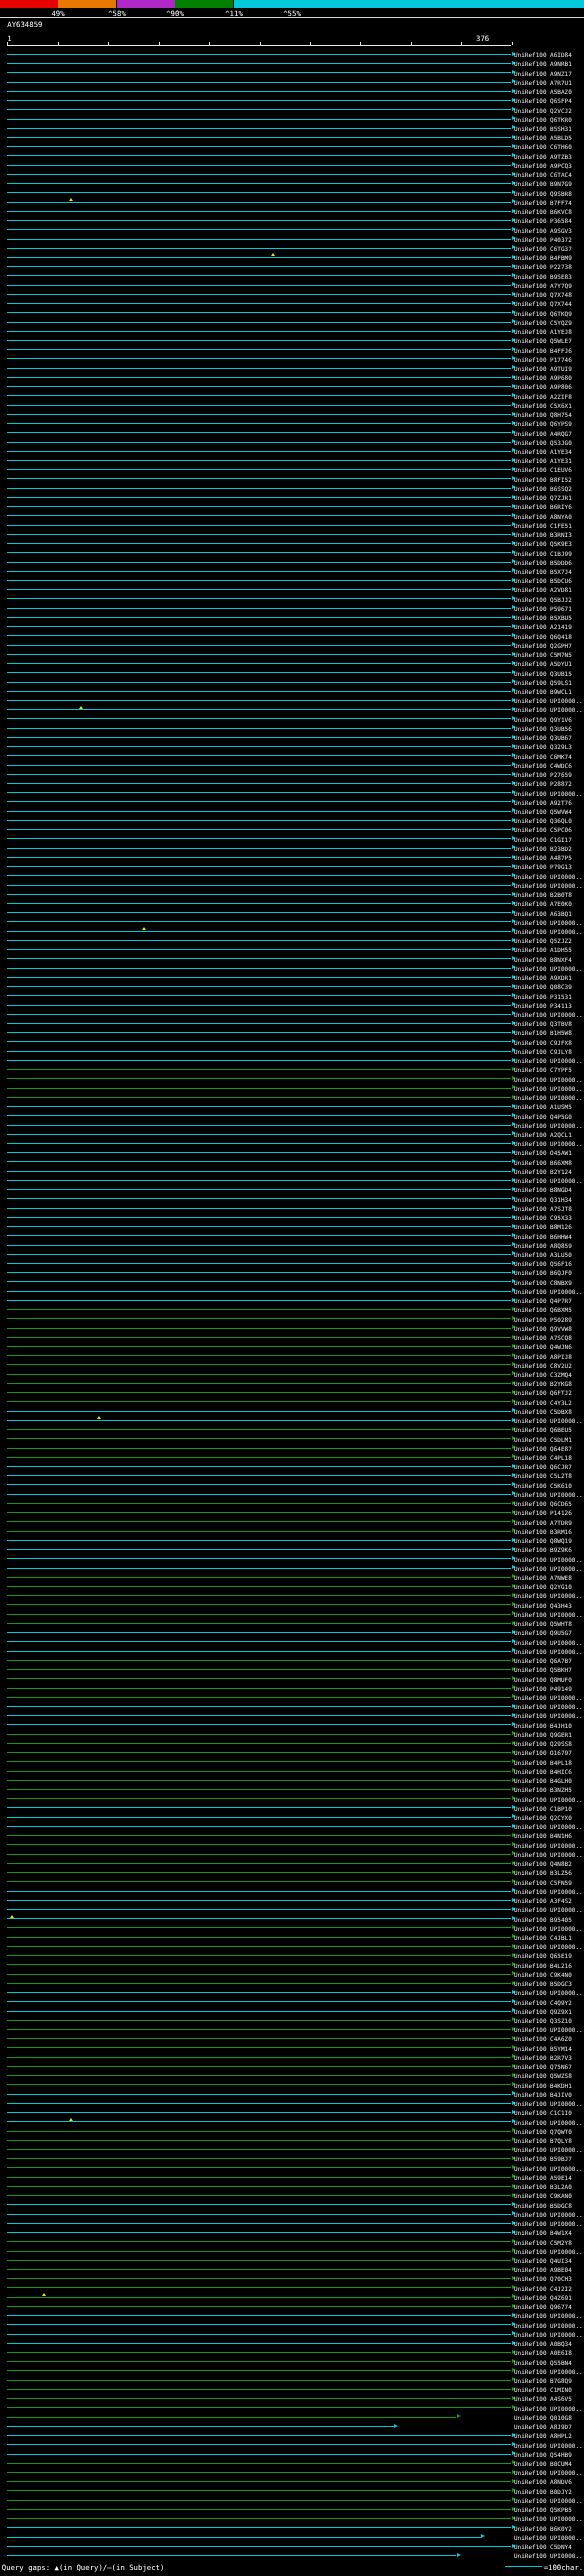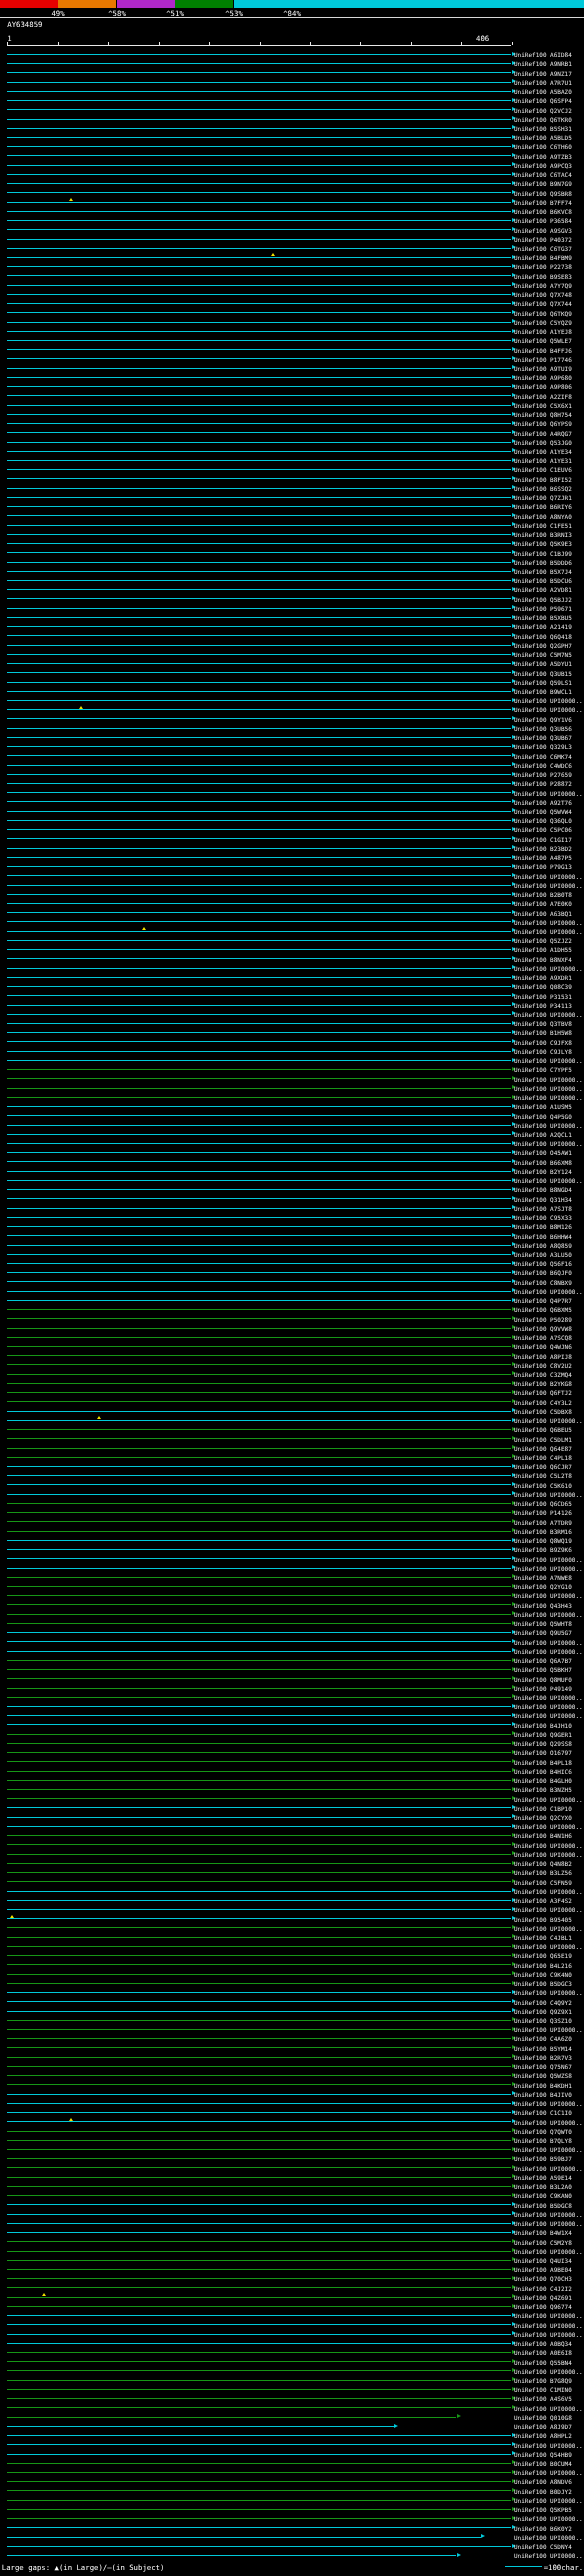--- a/index.html
+++ b/index.html
@@ -29,28 +29,28 @@
   <div id="scalebar">
       <div class="seg" style="left: 0px; width: 58px; background: rgb(230, 0, 0);"></div>
       <div class="seg" style="left: 58px; width: 58px; background: rgb(232, 120, 0);"></div>
       <div class="seg" style="left: 117px; width: 58px; background: rgb(176, 40, 200);"></div>
       <div class="seg" style="left: 175px; width: 58px; background: rgb(0, 128, 0);"></div>
       <div class="seg" style="left: 234px; width: 351px; background: rgb(0, 201, 218);"></div>
     </div>
   <div id="scalelabels">
       <span class="slab" style="left: 58px;">49%</span>
       <span class="slab" style="left: 117px;">^58%</span>
-      <span class="slab" style="left: 175px;">^51%</span>
-      <span class="slab" style="left: 234px;">^53%</span>
-      <span class="slab" style="left: 292px;">^84%</span>
+      <span class="slab" style="left: 175px;">^90%</span>
+      <span class="slab" style="left: 234px;">^11%</span>
+      <span class="slab" style="left: 292px;">^55%</span>
     </div>
   <div class="divider"></div>
   <div class="qname">AY634859</div>
   <div class="axis-start">1</div>
-  <div class="axis-end">406</div>
+  <div class="axis-end">376</div>
   <div class="axis"></div>
   <div id="ticks">
       <div class="tick" style="left: 7.3px;"></div>
       <div class="tick" style="left: 58px;"></div>
       <div class="tick" style="left: 108px;"></div>
       <div class="tick" style="left: 159px;"></div>
       <div class="tick" style="left: 209px;"></div>
       <div class="tick" style="left: 260px;"></div>
       <div class="tick" style="left: 310px;"></div>
       <div class="tick" style="left: 360px;"></div>
@@ -877,18 +877,18 @@
       <div class="aln-line" style="left: 7.3px; top: 2537px; width: 474px; background: rgb(0, 201, 218);"></div>
       <div class="aln-arrow" style="left: 481px; top: 2534px; border-left: 4.6px solid rgb(0, 201, 218);"></div>
       <div class="sublabel" style="top: 2534px;">UniRef100_UPI0000...</div>
       <div class="aln-line" style="left: 7.3px; top: 2546px; width: 504px; background: rgb(0, 201, 218);"></div>
       <div class="aln-arrow" style="left: 512px; top: 2544px; border-left: 4.6px solid rgb(0, 201, 218);"></div>
       <div class="sublabel" style="top: 2543px;">UniRef100_C5DNY4</div>
       <div class="aln-line" style="left: 7.3px; top: 2555px; width: 449px; background: rgb(0, 201, 218);"></div>
       <div class="aln-arrow" style="left: 457px; top: 2553px; border-left: 4.6px solid rgb(0, 201, 218);"></div>
       <div class="sublabel" style="top: 2552px;">UniRef100_UPI0000...</div>
     </div>
-  <div class="footer-left">Large gaps: ▲(in Large)/―(in Subject)</div>
+  <div class="footer-left">Query gaps: ▲(in Query)/―(in Subject)</div>
   <div class="footer-right">
     <span class="legend-line" id="legendline" style="background: rgb(0, 201, 218);"></span><span>=100char.</span>
   </div>
 </div>
 
 
 </body></html>

